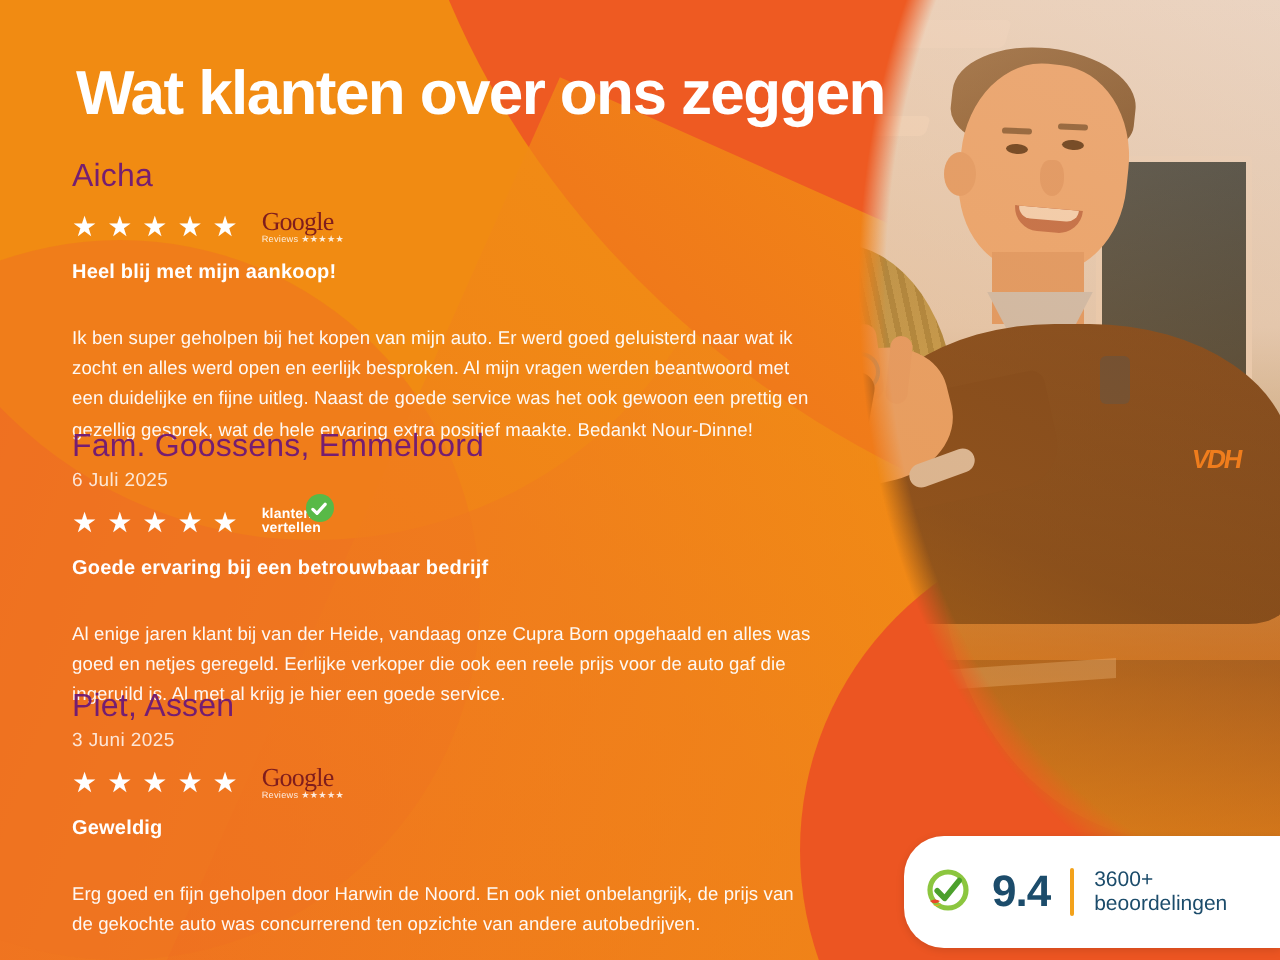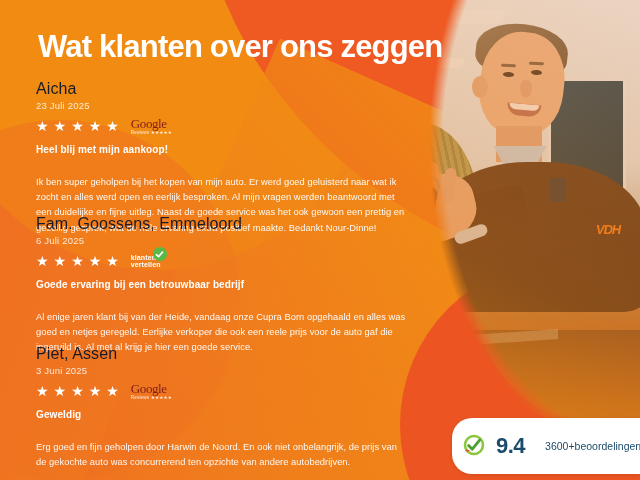--- a/index.html
+++ b/index.html
@@ -389,21 +389,21 @@
     width: 372px;
     color: #ffffff;
   }
   .r1 { top: 80px; }
   .r2 { top: 215px; }
   .r3 { top: 345px; }
 
   .rv-name {
     font-size: 16px;
     font-weight: 400;
-    color: #0f172a;
+    color: #701a75;
     opacity: .96;
     line-height: 1.15;
     letter-spacing: .1px;
   }
   .rv-date {
     font-size: 9.5px;
     color: #ffffff;
     opacity: .82;
     margin-top: 2px;
     letter-spacing: .2px;
@@ -523,21 +523,21 @@
     line-height: 1;
   }
   .rb-div {
     width: 2px;
     height: 24px;
     background: #F3A21B;
     border-radius: 1px;
   }
   .rb-text {
     display: flex;
-    flex-direction: row;
+    flex-direction: column;
     line-height: 1.18;
   }
   .rb-count, .rb-label {
     font-size: 10.5px;
     color: #1C4C6B;
     font-weight: 400;
   }
 </style>
 </head>
 <body>
@@ -593,21 +593,20 @@
     </div>
     <div class="photo-tint"></div>
   </div>
 
   <div class="content">
 
     <div class="headline">Wat klanten over ons zeggen</div>
 
     <div class="review r1">
       <div class="rv-name">Aicha</div>
-      <div class="rv-date">23 Juli 2025</div>
       <div class="rv-meta">
         <div class="stars">
           <span class="star">★</span>
           <span class="star">★</span>
           <span class="star">★</span>
           <span class="star">★</span>
           <span class="star">★</span>
         </div>
         <div class="google-logo">
           <span class="google-word">Google</span>

